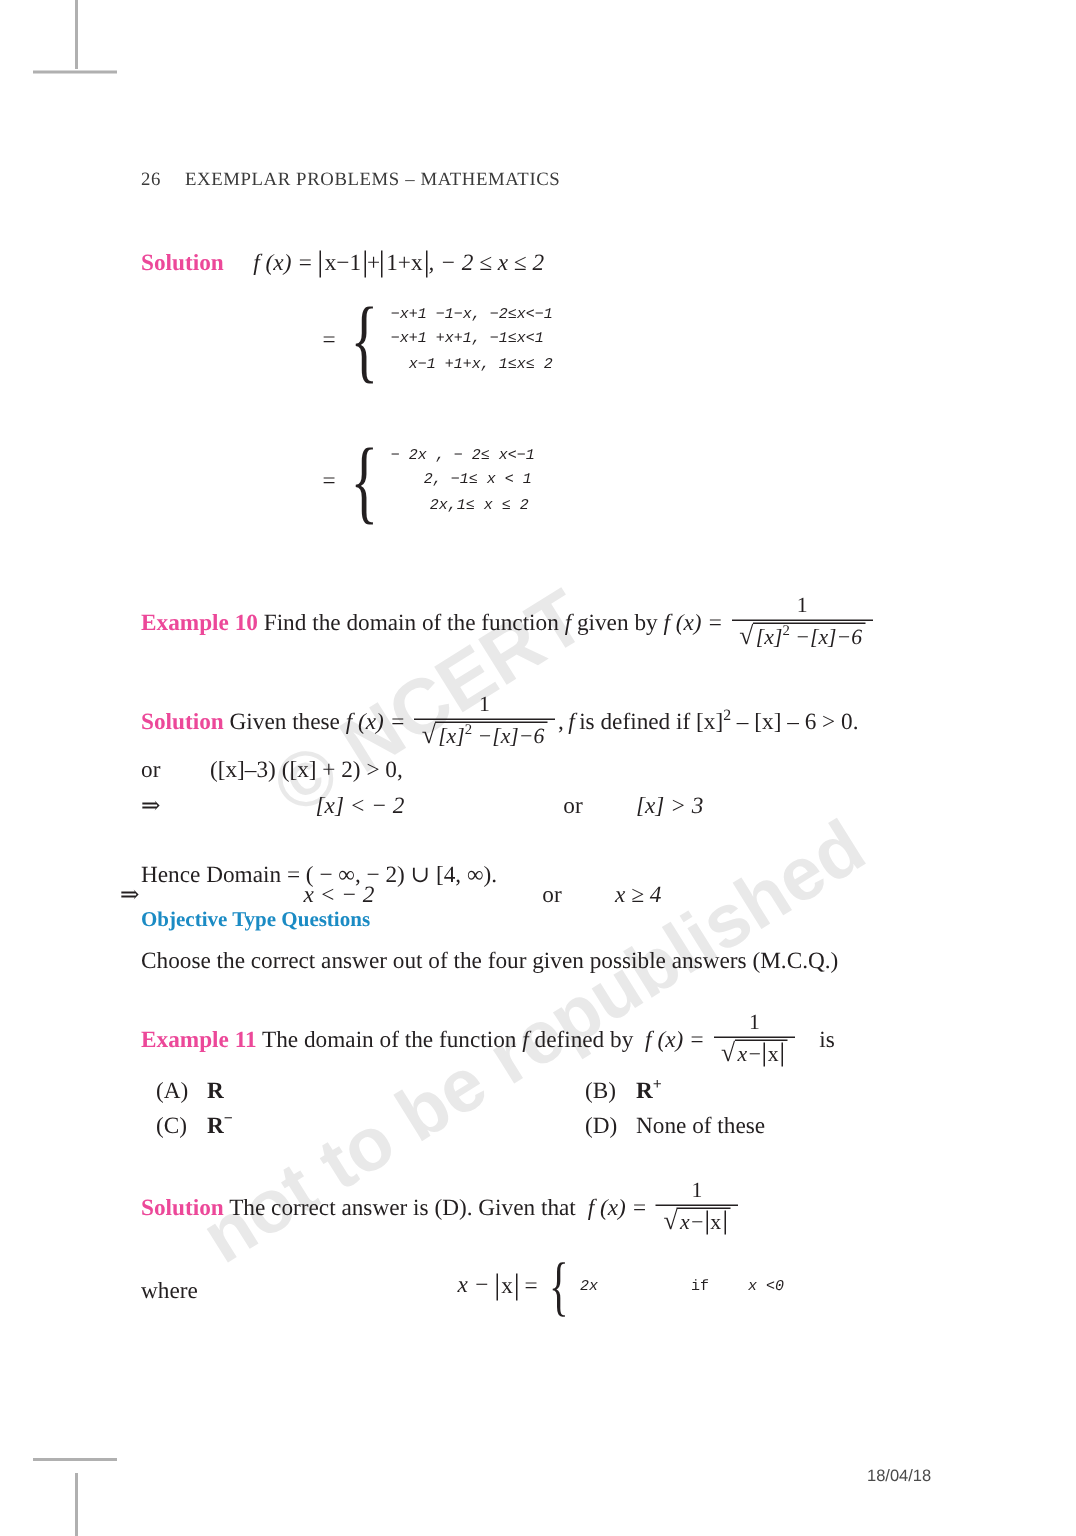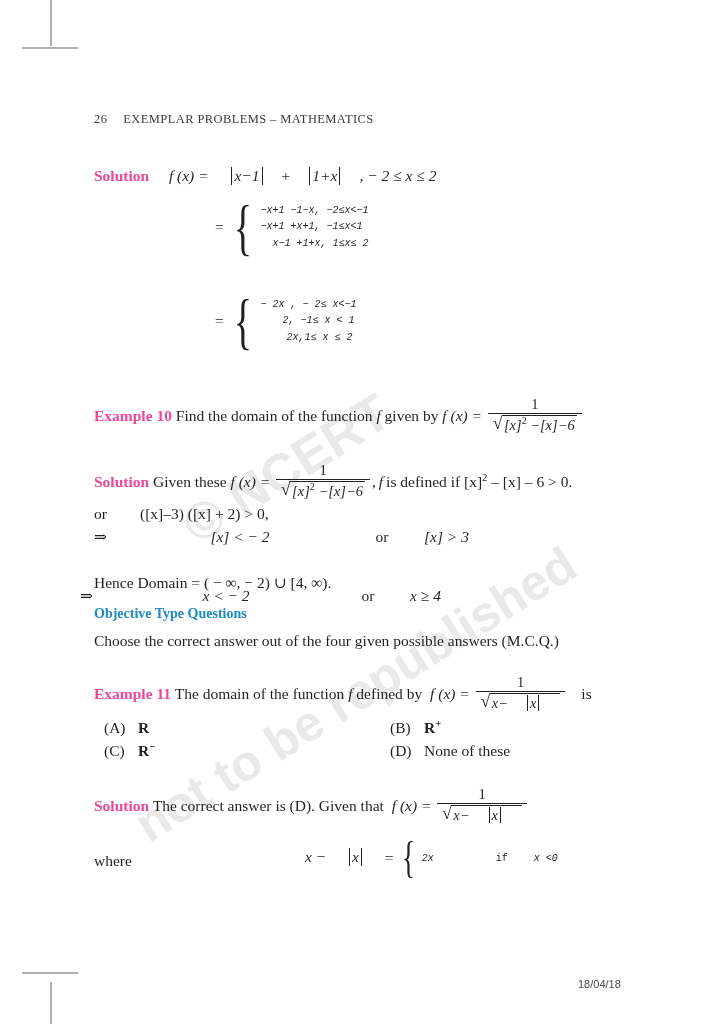--- a/index.html
+++ b/index.html
@@ -125,22 +125,21 @@
   }
 
   sup.exp { font-size: 0.68em; vertical-align: super; line-height: 0; }
 
   
   .abs {
     display: inline-block;
     border-left: 1.1px solid #231f20;
     border-right: 1.1px solid #231f20;
     padding: 0 2px;
-    margin: 0 19px;
-    font-style: italic;
+    margin: 0 1px;
     text-align: center;
   }
 
   
   .cases {
     display: inline-flex;
     align-items: stretch;
     vertical-align: middle;
   }
   .cases .brace {

